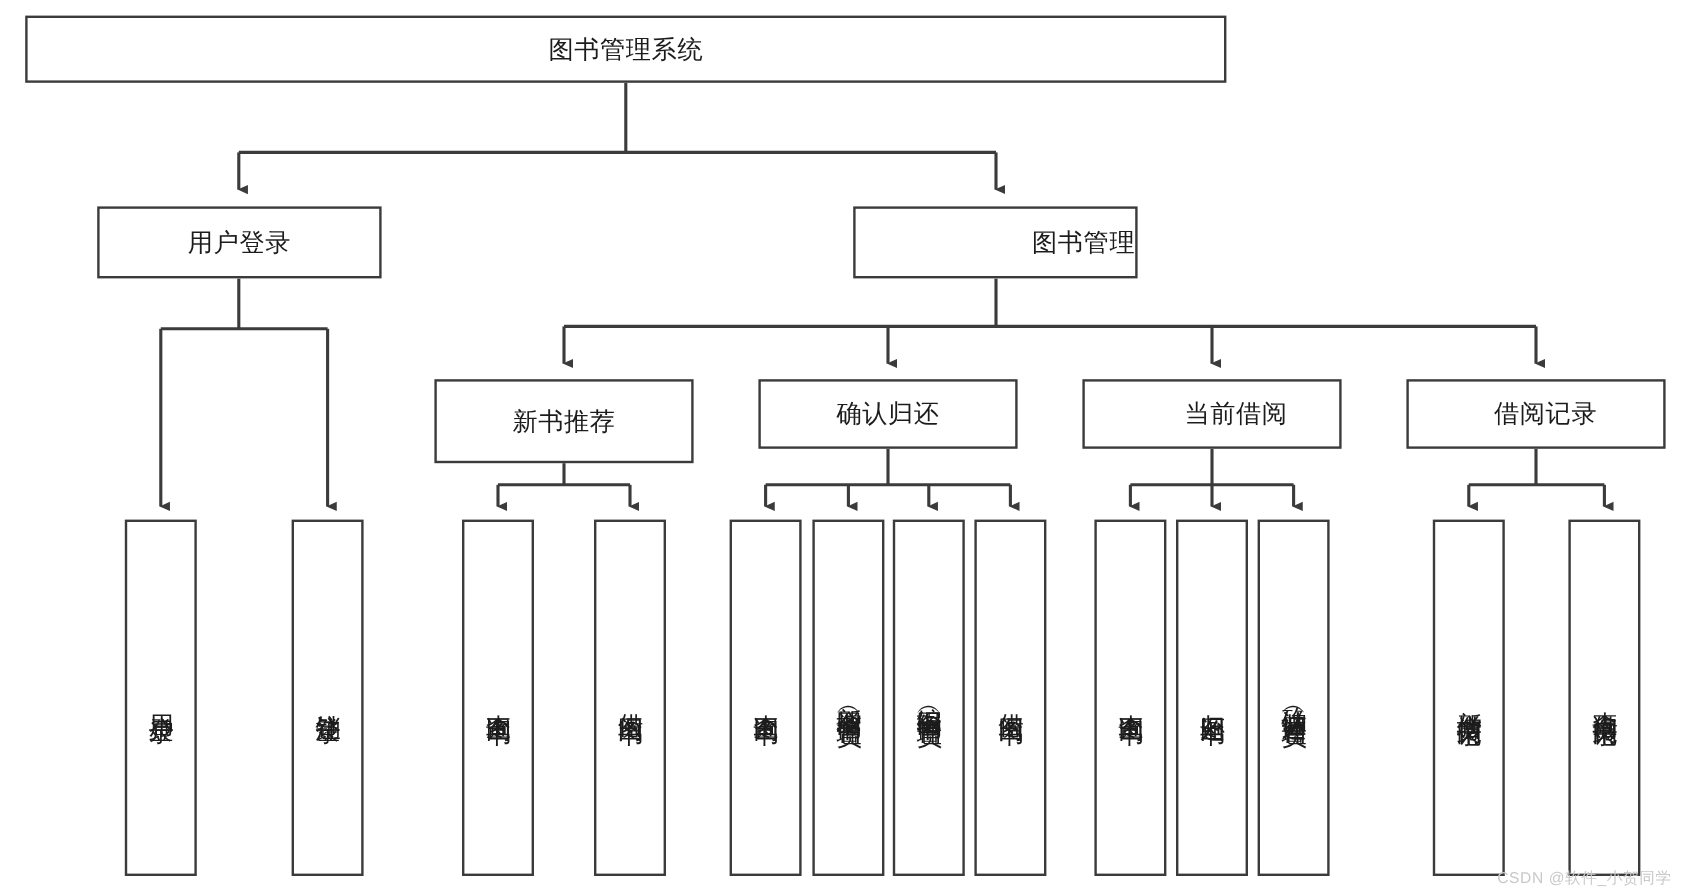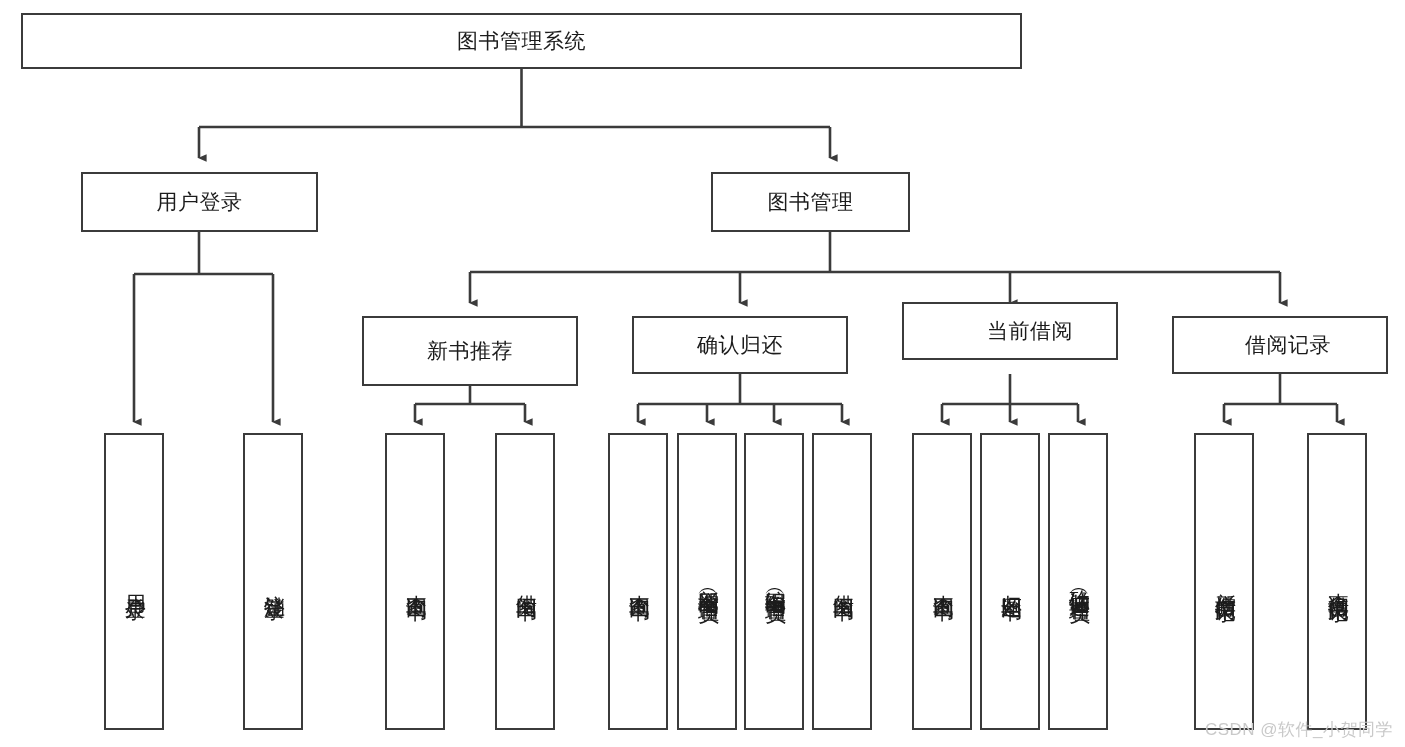--- a/index.html
+++ b/index.html
@@ -29,21 +29,20 @@
   }
   .node {
     position: absolute;
     box-sizing: border-box;
     border: 2.5px solid #3b3b3b;
     background: #ffffff;
     display: flex;
     align-items: center;
     justify-content: center;
     color: #1c1c1c;
-    font-family: Liberation Mono, monospace;
   }
   .node-h {
     font-size: 21px;
     letter-spacing: 0.5px;
   }
   .node-v {
     writing-mode: vertical-rl;
     text-orientation: upright;
     font-size: 21px;
     letter-spacing: 2px;
@@ -52,21 +51,21 @@
   }
   .node-v .label {
     writing-mode: vertical-rl;
     text-orientation: upright;
     letter-spacing: 2px;
   }
   .watermark {
     position: absolute;
     right: 12px;
     bottom: 6px;
-    font-size: 17px;
+    font-size: 13px;
     color: #c9c9c9;
     letter-spacing: 0.5px;
     white-space: nowrap;
   }
 </style>
 </head>
 <body>
 
 <div id="diagram-root">
 
@@ -123,31 +122,31 @@
     </g>
   </svg>
 
   <div class="node node-h" style="left:21px; top:13px; width:1001px; height:56px;">
     <span class="label">图书管理系统</span>
   </div>
 
   <div class="node node-h" style="left:81px; top:172px; width:237px; height:60px;">
     <span class="label">用户登录</span>
   </div>
-  <div class="node node-h" style="left:711px; top:172px; width:199px; height:60px;">
+  <div class="node node-h" style="left:711px; top:172px; width:237px; height:60px;justify-content:flex-end;">
     <span class="label">图书管理</span>
   </div>
 
   <div class="node node-h" style="left:362px; top:316px; width:216px; height:70px;">
     <span class="label">新书推荐</span>
   </div>
   <div class="node node-h" style="left:632px; top:316px; width:216px; height:58px;">
     <span class="label">确认归还</span>
   </div>
-  <div class="node node-h" style="left:902px; top:302px; width:216px; height:58px;padding-left:40px;">
+  <div class="node node-h" style="left:902px; top:316px; width:216px; height:58px;padding-left:40px;">
     <span class="label">当前借阅</span>
   </div>
   <div class="node node-h" style="left:1172px; top:316px; width:216px; height:58px;padding-left:16px;">
     <span class="label">借阅记录</span>
   </div>
 
   <div class="node node-v" style="left:104px; top:433px; width:60px; height:297px;">
     <span class="label">用户登录</span>
   </div>
   <div class="node node-v" style="left:243px; top:433px; width:60px; height:297px;">

